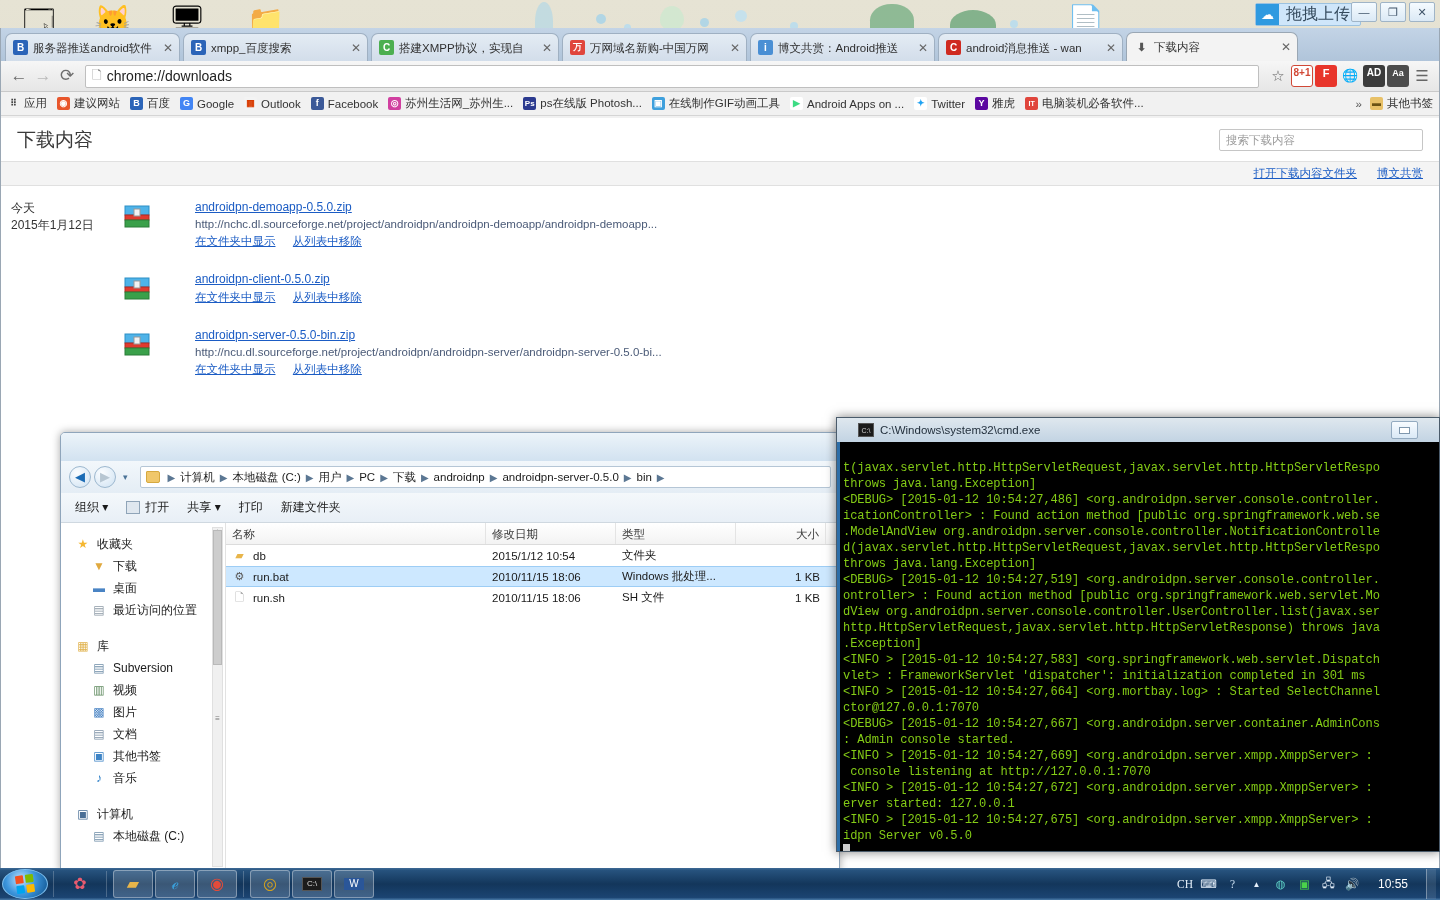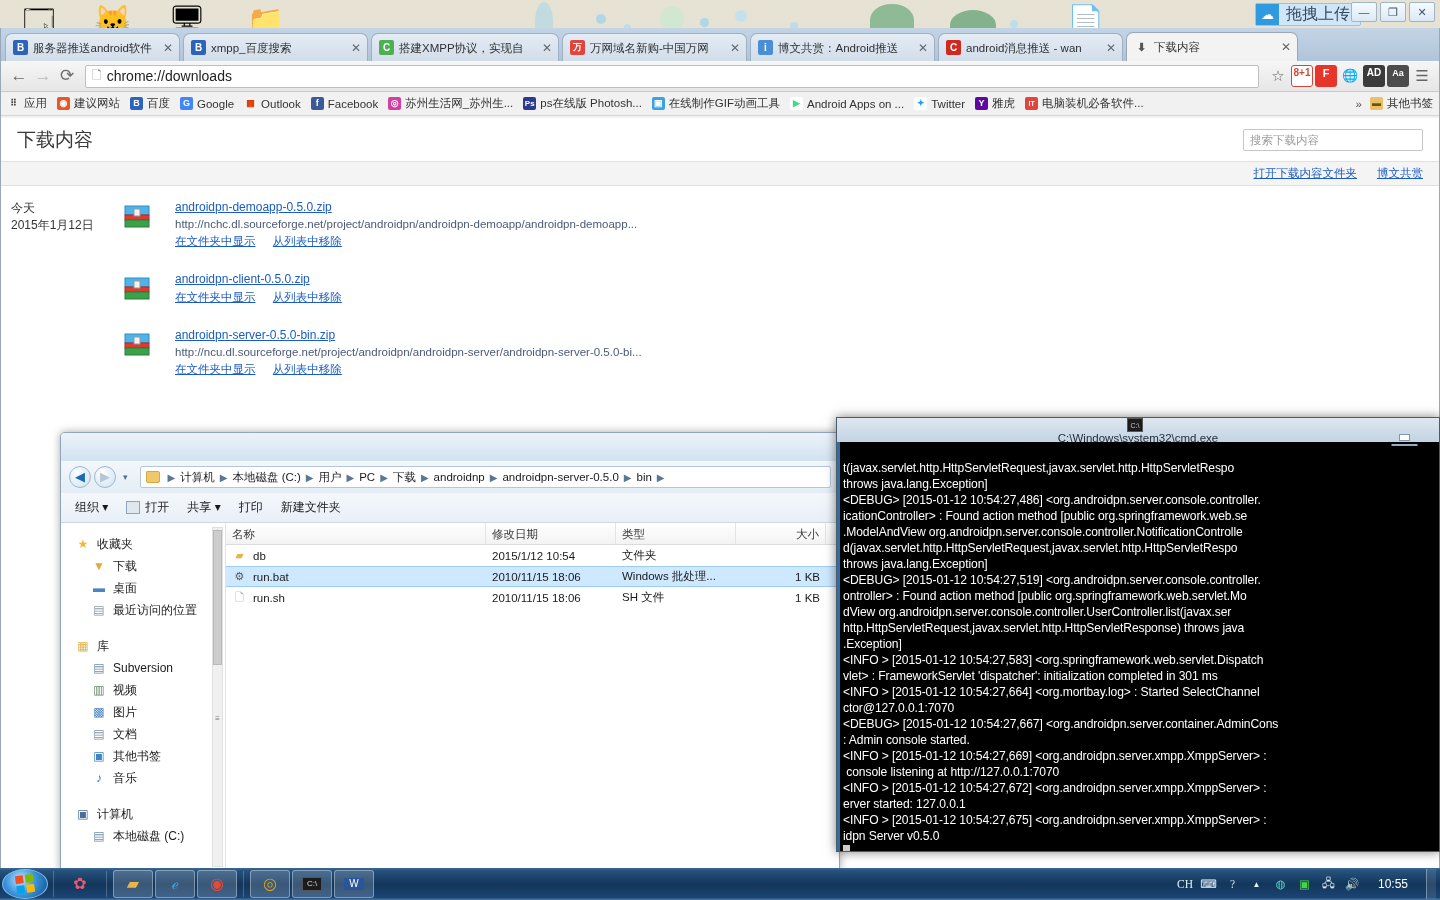--- a/index.html
+++ b/index.html
@@ -125,36 +125,36 @@
   }
 
   
   #dlpage { position:absolute; left:0; top:90px; right:0; bottom:0; background:#fff; }
   #dl-header {
     height:44px; display:flex; align-items:center;
     padding:0 16px; border-bottom:1px solid #e0e0e0;
   }
   #dl-title { font-size:19px; color:#3a3a3a; flex:1 1 auto; }
   #dl-search {
-    width:180px; height:22px; border:1px solid #c6c6c6; border-radius:2px;
+    width:204px; height:22px; border:1px solid #c6c6c6; border-radius:2px;
     font-size:11.5px; color:#555; padding:0 6px; line-height:20px;
   }
   #dl-search.ph { color:#9b9b9b; }
   #dl-subbar {
     height:24px; background:#f4f4f4; border-bottom:1px solid #e0e0e0;
     display:flex; align-items:center; justify-content:flex-end; padding:0 16px;
     font-size:11.5px;
   }
   #dl-subbar a { color:#1b5cc4; text-decoration:underline; margin-left:20px; }
   .dl-group { display:flex; padding:14px 0 0 10px; }
   .dl-date { width:110px; font-size:12px; color:#333; line-height:17px; }
   .dl-items { flex:1 1 auto; }
   .dl-item { display:flex; margin-bottom:23px; }
   .dl-ficon { width:32px; height:32px; margin:0 22px 0 0; flex:0 0 32px; position:relative; }
-  .dl-meta { font-size:12px; }
+  .dl-meta { font-size:12px;margin-left:20px; }
   .dl-name { color:#1b5cc4; text-decoration:underline; display:block; margin-bottom:4px; }
   .dl-url { color:#4a5a77; display:block; margin-bottom:4px; font-size:11.5px; }
   .dl-actions a { color:#1b5cc4; text-decoration:underline; margin-right:14px; font-size:11.5px; }
 
   
   #explorer {
     position:absolute; left:60px; top:432px; width:780px; height:440px;
     background:#f0f0f0;
     border:1px solid #8fa5bb;
     border-radius:5px 5px 0 0;
@@ -225,35 +225,35 @@
   
   #cmd {
     position:absolute; left:836px; top:417px; width:604px; height:435px;
     background:#000; border:1px solid #4a5b6b;
     box-shadow:0 0 10px rgba(0,0,0,.5);
     overflow:hidden;
   }
   #cmd-title {
     height:24px; display:flex; align-items:center;
     background:linear-gradient(180deg,rgba(232,241,248,.96),rgba(202,220,236,.96));
-    padding:0 21px; font-size:11.5px; color:#1e2b38;flex-direction:column;
+    padding:0 21px; font-size:11.5px; color:#1e2b38;
   }
   #cmd-title .cico {
     width:16px; height:14px; background:#1b1b1b; color:#cfcfcf;
     font-size:7px; line-height:14px; text-align:center; margin-right:6px;
     border:1px solid #555;
   }
   #cmd-min {
     margin-left:auto; width:27px; height:18px; border:1px solid #93aac0;
     border-radius:2px; background:linear-gradient(180deg,#f7fbff,#dae9f6);
     position:relative;
   }
   #cmd-min::after { content:""; position:absolute; left:7px; right:7px; bottom:4px; height:5px; background:#fff; border:1px solid #7f97ad; }
   #cmd-body {
-    color:#ffffff; font-family:Liberation Sans, sans-serif;
+    color:#84cc16; font-family:Liberation Mono, monospace;
     font-size:12.1px; line-height:16px; padding:2px 0 0 6px;
     white-space:pre; overflow:hidden; height:calc(100% - 24px);
     letter-spacing:-0.1px;
   }
   #cmd-leftbar { position:absolute; left:0; top:24px; bottom:0; width:3px; background:#2d6ea8; }
   #cmd-caret { display:inline-block; width:7px; height:13px; background:#ccc; vertical-align:-2px; }
 
   
   #taskbar {
     position:absolute; left:0; bottom:0; width:1440px; height:32px;

